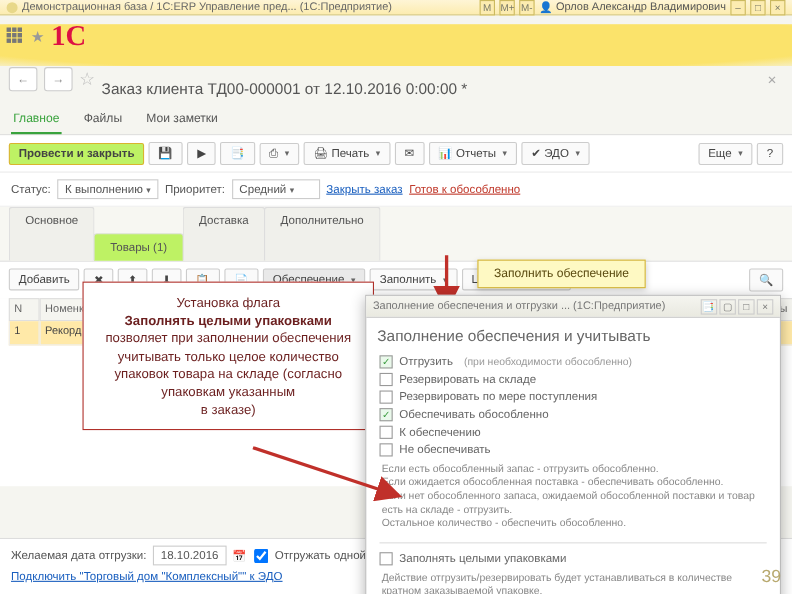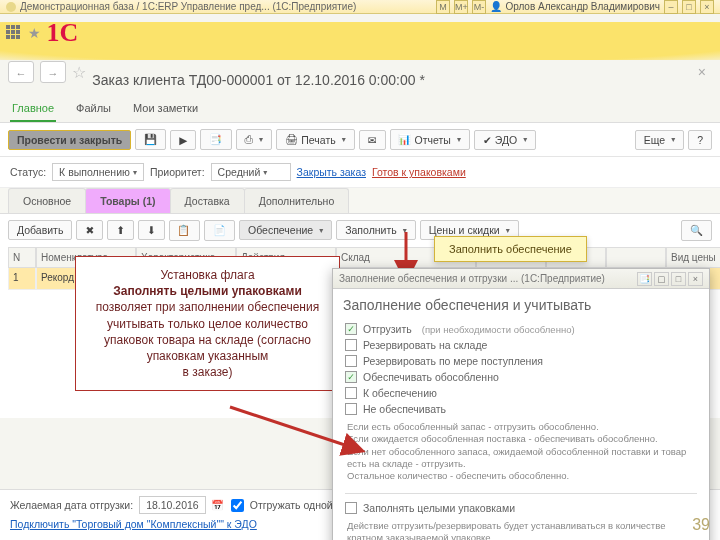--- a/index.html
+++ b/index.html
@@ -18,30 +18,30 @@
 .doc-head { position: relative; display: flex; align-items: center; padding: 4px 8px; gap: 6px; }
 .nav-btn { width: 26px; height: 22px; border: 1px solid #ccc; background: #fff; border-radius: 3px; text-align: center; line-height: 20px; color: #888; }
 .doc-title { color: #555; font-size: 14px; margin-top: 16px; }
 .star2 { color: #bbb; font-size: 16px; }
 .close-x { margin-left: auto; color: #aaa; font-size: 14px; padding: 0 6px; }
 .tabs1 { display: flex; gap: 18px; padding: 4px 10px 0 10px; font-size: 11px; border-bottom: 1px solid #ddd; }
 .tabs1 .tab { padding: 6px 2px; color: #555; }
 .tabs1 .tab.active { color: #39a33d; border-bottom: 2px solid #39a33d; }
 .toolbar { display: flex; align-items: center; gap: 4px; padding: 6px 8px; background: #fff; border-bottom: 1px solid #e5e5e5; }
 .btn { border: 1px solid #ccc; background: #fafafa; padding: 3px 8px; border-radius: 2px; font-size: 10.5px; color: #444; display: inline-flex; align-items: center; gap: 3px; }
-.btn.yellow { background: #a3a3a3; border-color: #d9b42e; font-weight: bold; }
+.btn.yellow { background: #bef264; border-color: #d9b42e; font-weight: bold; }
 .btn.gray { background: #e9e9e9; }
 .dd::after { content: "▾"; margin-left: 3px; font-size: 8px; color: #666; }
 .status-row { display: flex; align-items: center; gap: 6px; padding: 6px 10px; background: #fff; font-size: 10.5px; color: #555; border-bottom: 1px solid #eee; }
 .status-row .inp { border: 1px solid #ccc; padding: 2px 6px; background: #fff; min-width: 80px; display: inline-flex; align-items: center; }
 .link { color: #1a5fbf; text-decoration: underline; cursor: pointer; }
 .link.red { color: #c0392b; }
 .tabs2 { display: flex; padding: 0 8px; background: #f7f7f2; border-bottom: 1px solid #ddd; }
 .tabs2 .tab { padding: 6px 14px; border: 1px solid #ddd; border-bottom: none; background: #f0f0eb; color: #555; font-size: 10.5px; margin-right: -1px; border-radius: 3px 3px 0 0; }
-.tabs2 .tab.active { background: #f0abfc; font-weight: bold; }
+.tabs2 .tab.active { background: #bef264; font-weight: normal; margin-top: 24px; }
 .subtoolbar { display: flex; align-items: flex-start; gap: 4px; padding: 6px 8px; background: #fff; }
 .subtoolbar .btn { font-size: 10.5px; }
 .subtoolbar .spacer { flex: 1; }
 .table { background: #fff; padding: 0 8px 8px 8px; }
 .thead, .trow { display: grid; grid-template-columns: 28px 100px 100px 100px 70px 70px 70px 60px 60px 60px; }
 .thead div { border: 1px solid #ddd; padding: 4px; font-size: 10px; color: #666; background: #f5f5f0; }
 .trow div { border: 1px solid #eee; border-top: none; padding: 4px; font-size: 10px; color: #444; background: #fffde6; height: 22px; }
 .trow.sel div { background: #ffe9a8; }
 .bottom { position: absolute; bottom: 0; left: 0; right: 0; padding: 6px 10px; background: #fff; border-top: 1px solid #ddd; }
 .brow { display: flex; align-items: center; gap: 6px; font-size: 10.5px; color: #555; margin-bottom: 4px; }
@@ -126,21 +126,21 @@
   <span class="btn dd">Еще</span>
   <span class="btn">?</span>
 </div>
 
 <div class="status-row">
   <span>Статус:</span>
   <span class="inp dd">К выполнению</span>
   <span>Приоритет:</span>
   <span class="inp dd">Средний</span>
   <span class="link">Закрыть заказ</span>
-  <span class="link red">Готов к упаковками</span>
+  <span class="link red">Готов к обособленно</span>
 </div>
 
 <div class="tabs2">
   <span class="tab">Основное</span>
   <span class="tab active">Товары (1)</span>
   <span class="tab">Доставка</span>
   <span class="tab">Дополнительно</span>
 </div>
 
 <div class="subtoolbar">

